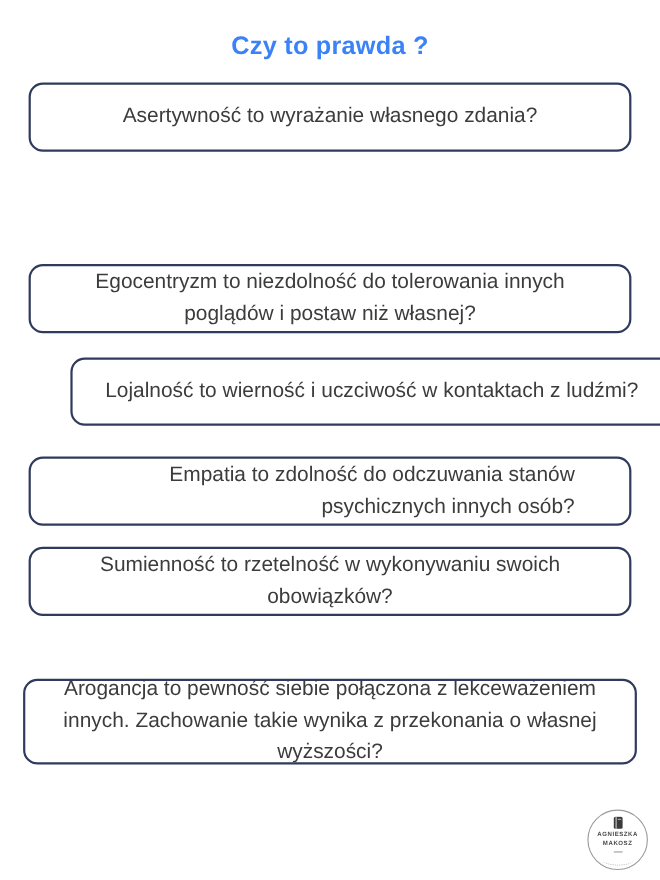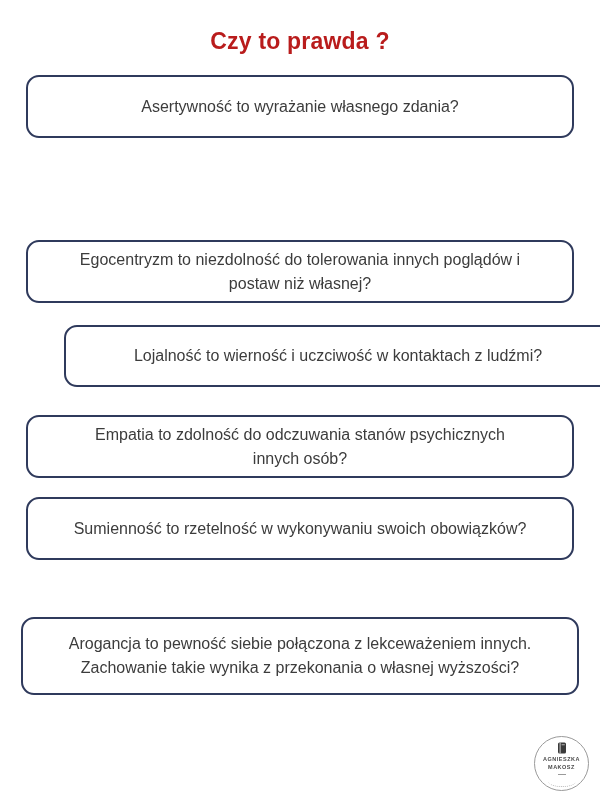--- a/index.html
+++ b/index.html
@@ -17,53 +17,53 @@
   }
   .page-title {
     position: absolute;
     top: 28px;
     left: 0;
     width: 100%;
     margin: 0;
     text-align: center;
     font-size: 23px;
     font-weight: 700;
-    color: #b91c1c;
+    color: #3b82f6;
     letter-spacing: 0.2px;
   }
   .question-box {
     position: absolute;
     left: 26px;
     width: 548px;
     box-sizing: border-box;
     border: 2px solid #2f3a5c;
     border-radius: 13px;
     background: #ffffff;
     display: flex;
     align-items: center;
     justify-content: center;
     padding: 6px 18px;
   }
   .question-text {
     text-align: center;
-    font-size: 16px;
+    font-size: 19px;
     line-height: 1.5;
     color: #3c3c3c;
     white-space: pre-wrap;
   }
   .q1 { top: 75px;  height: 63px; }
   .q2 { top: 170px; height: 60px; }
   .q3 { top: 240px; height: 63px; }
   .q4 { top: 325px; height: 62px; margin-left: 38px; }
   .q5 { top: 415px; height: 63px; }
   .q6 { top: 497px; height: 63px; }
   .q7 { top: 577px; height: 71px; }
   .q8 { top: 617px; height: 78px; left: 21px; width: 558px; }
   .q3 .question-text { max-width: 480px; }
-  .q5 .question-text { max-width: 445px; }
+  .q5 .question-text { max-width: 445px; text-align: right; }
   .q7 .question-text { max-width: 460px; }
   .q8 .question-text { max-width: 522px; }
 
   
   .logo-badge {
     position: absolute;
     left: 534px;
     top: 736px;
     width: 55px;
     height: 55px;

